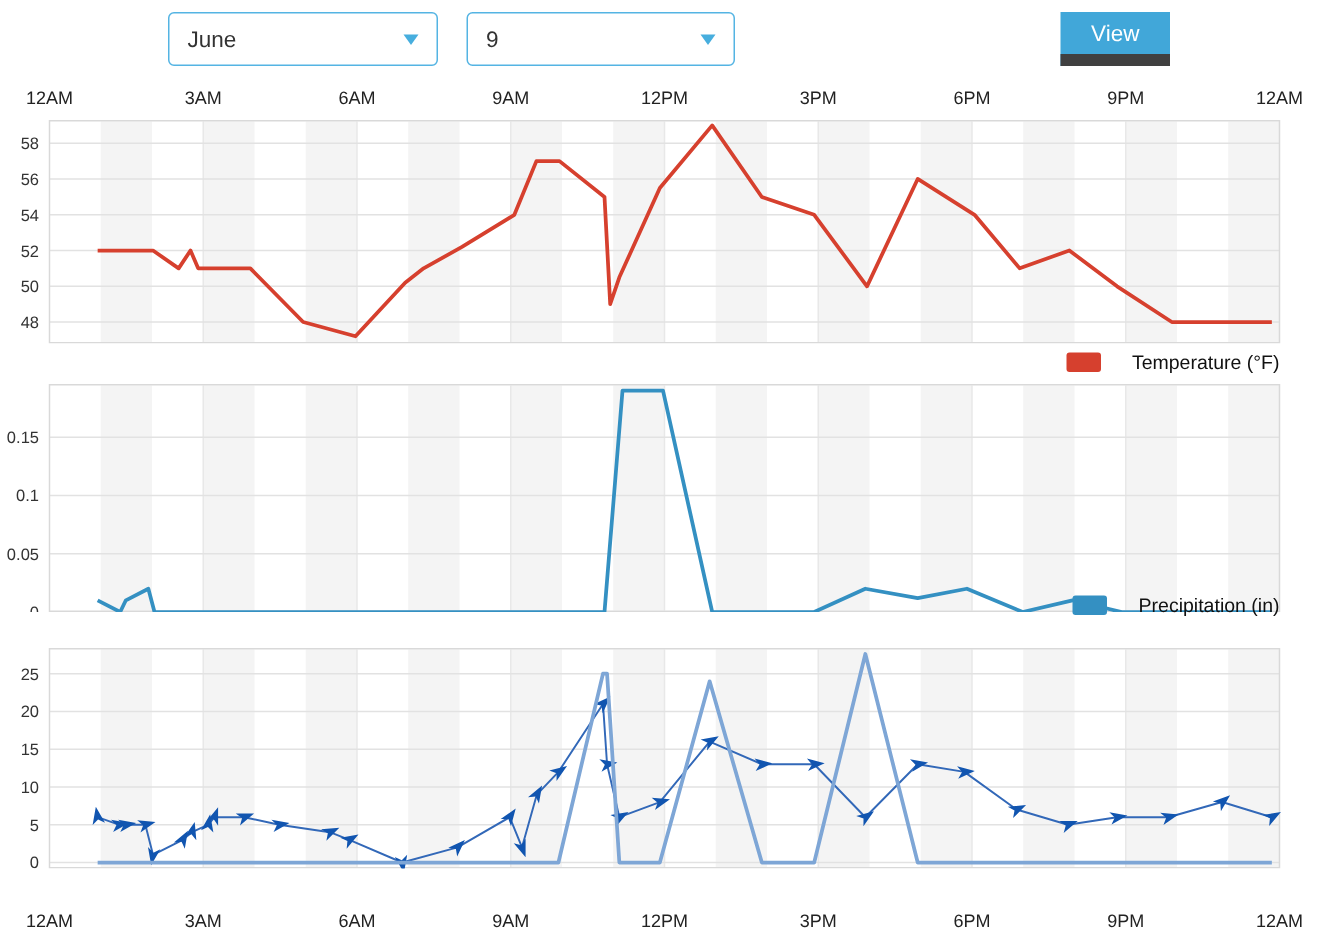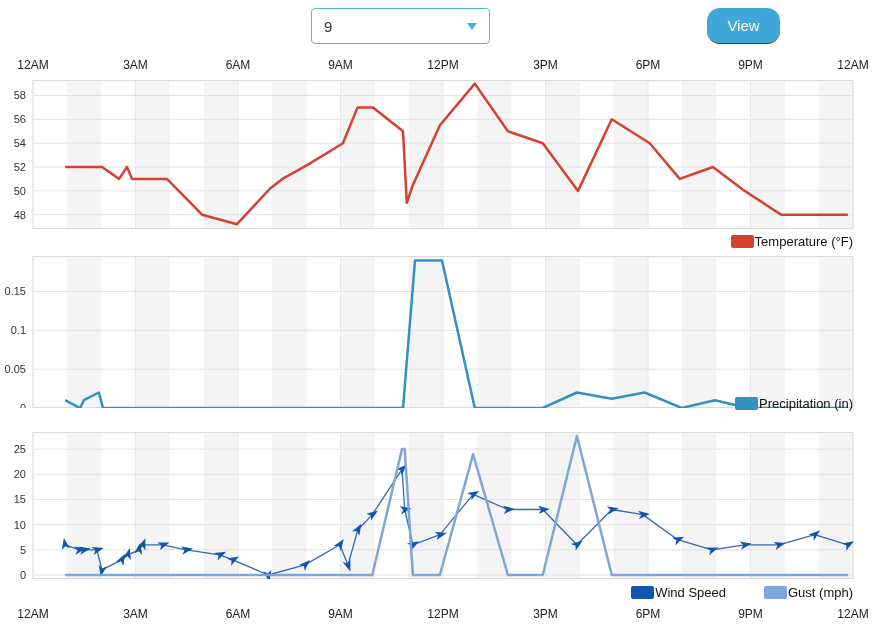--- a/index.html
+++ b/index.html
@@ -8,46 +8,50 @@
   
   .dd{position:absolute;top:8px;height:36px;background:#fff;border:1px solid #54b4e3;
       border-radius:4px;display:flex;align-items:center;justify-content:space-between;
       padding:0 12px;box-sizing:border-box;font-size:15px;color:#333;cursor:pointer;}
   #dd-month{left:112px;width:180px}
   #dd-day{left:311px;width:179px}
   #dd-year{left:508px;width:180px}
   .caret{width:0;height:0;border-left:5px solid transparent;border-right:5px solid transparent;
          border-top:7px solid #47aede;}
   #view-btn{position:absolute;left:707px;top:8px;width:73px;height:36px;background:#41a7d9;
-            border:none;border-bottom:1px solid #404040;border-radius:13px;color:#fff;
+            border:none;border-bottom:8px solid #404040;border-radius:0;color:#fff;
             font-size:15px;cursor:pointer;font-family:"Liberation Sans",sans-serif;}
   
   svg.chart{position:absolute;left:0;width:882px;display:block;}
   #svg-temp{top:80px;height:149px;}
   #svg-precip{top:256px;height:152px;}
   #svg-wind{top:432px;height:147px;}
   .ytick{font-size:11px;fill:#333;font-family:"Liberation Sans",sans-serif;}
   
   .time-axis{position:absolute;left:0;width:828px;height:16px;}
   #time-axis-top{top:58px;}
   #time-axis-bottom{top:607px;}
   .time-axis .tick{position:absolute;top:0;width:80px;text-align:center;font-size:12px;color:#222;}
   
   .legend{position:absolute;right:29px;display:flex;align-items:center;font-size:13px;color:#111;}
-  .legend .item{display:flex;align-items:center;gap:1px;}
+  .legend .item{display:flex;align-items:center;gap:21px;}
   .legend .sw{width:23px;height:13px;border-radius:2px;display:inline-block;}
   #legend-temp{top:234px;}
   #legend-precip{top:396px;justify-content:flex-end;}
   #legend-wind{top:585px;gap:38px;}
 </style>
 </head>
 <body>
 
 <div id="page">
 
+  <div class="dd" id="dd-month">
+    <span>June</span>
+    <span class="caret"></span>
+  </div>
   <div class="dd" id="dd-day">
     <span>9</span>
     <span class="caret"></span>
   </div>
   <button id="view-btn">View</button>
 
   <div class="time-axis" id="time-axis-top">
       <span class="tick" style="left: -7px;">12AM</span>
       <span class="tick" style="left: 95.5px;">3AM</span>
       <span class="tick" style="left: 198px;">6AM</span>
@@ -273,30 +277,20 @@
         <path d="M7,0 L-4.5,4.2 L-1.5,0 L-4.5,-4.2 Z" fill="#1155b0"></path>
       </g>
       <g transform="translate(814.7,102.7) rotate(-40)">
         <path d="M7,0 L-4.5,4.2 L-1.5,0 L-4.5,-4.2 Z" fill="#1155b0"></path>
       </g>
       <g transform="translate(847.9,112.8) rotate(-30)">
         <path d="M7,0 L-4.5,4.2 L-1.5,0 L-4.5,-4.2 Z" fill="#1155b0"></path>
       </g>
       <polyline points="65.1,143.0 372.3,143.0 402.0,17.1 404.7,17.1 412.9,143.0 439.9,143.0 473.1,22.2 507.9,143.0 542.8,143.0 576.9,4.0 611.8,143.0 847.9,143.0" fill="none" stroke="#7ea6d6" stroke-width="2.5" stroke-linejoin="round"></polyline>
     </svg>
-  <div class="legend" id="legend-wind">
-    <div class="item">
-      <span class="sw" style="background: rgb(17, 85, 176);"></span>
-      <span>Wind Speed</span>
-    </div>
-    <div class="item">
-      <span class="sw" style="background: rgb(126, 166, 214);"></span>
-      <span>Gust (mph)</span>
-    </div>
-  </div>
 
   <div class="time-axis" id="time-axis-bottom">
       <span class="tick" style="left: -7px;">12AM</span>
       <span class="tick" style="left: 95.5px;">3AM</span>
       <span class="tick" style="left: 198px;">6AM</span>
       <span class="tick" style="left: 300.5px;">9AM</span>
       <span class="tick" style="left: 403px;">12PM</span>
       <span class="tick" style="left: 505.5px;">3PM</span>
       <span class="tick" style="left: 608px;">6PM</span>
       <span class="tick" style="left: 710.5px;">9PM</span>

